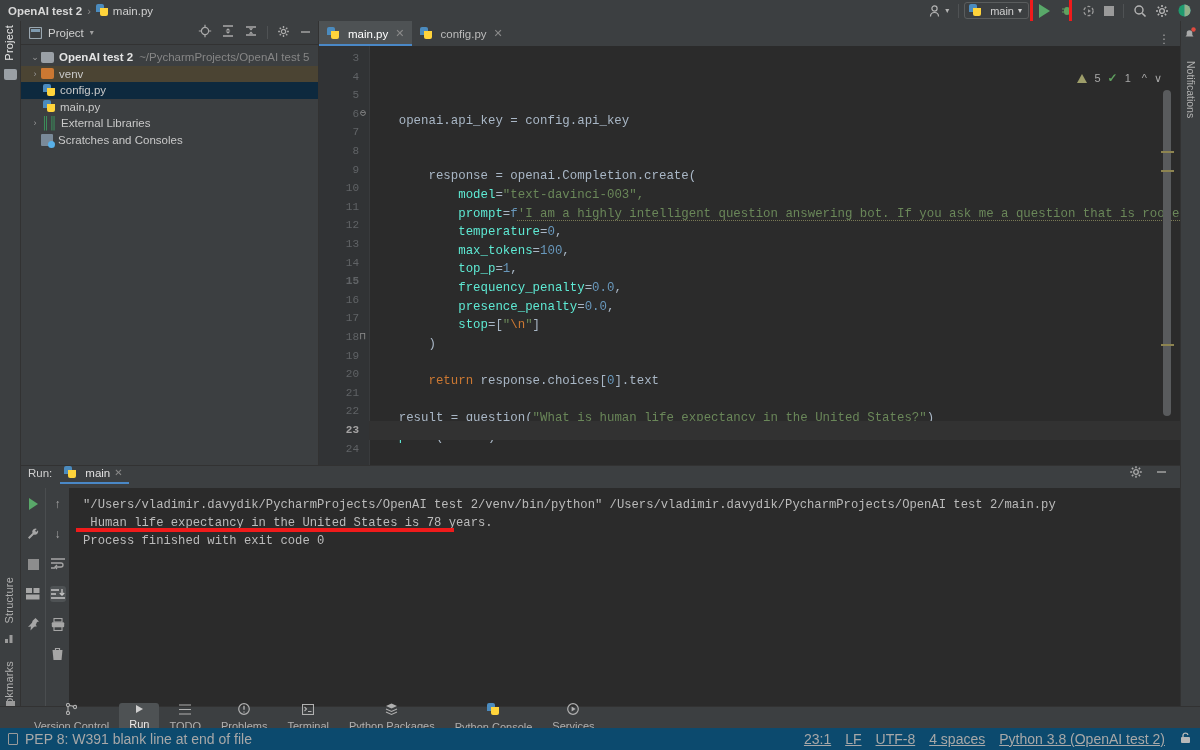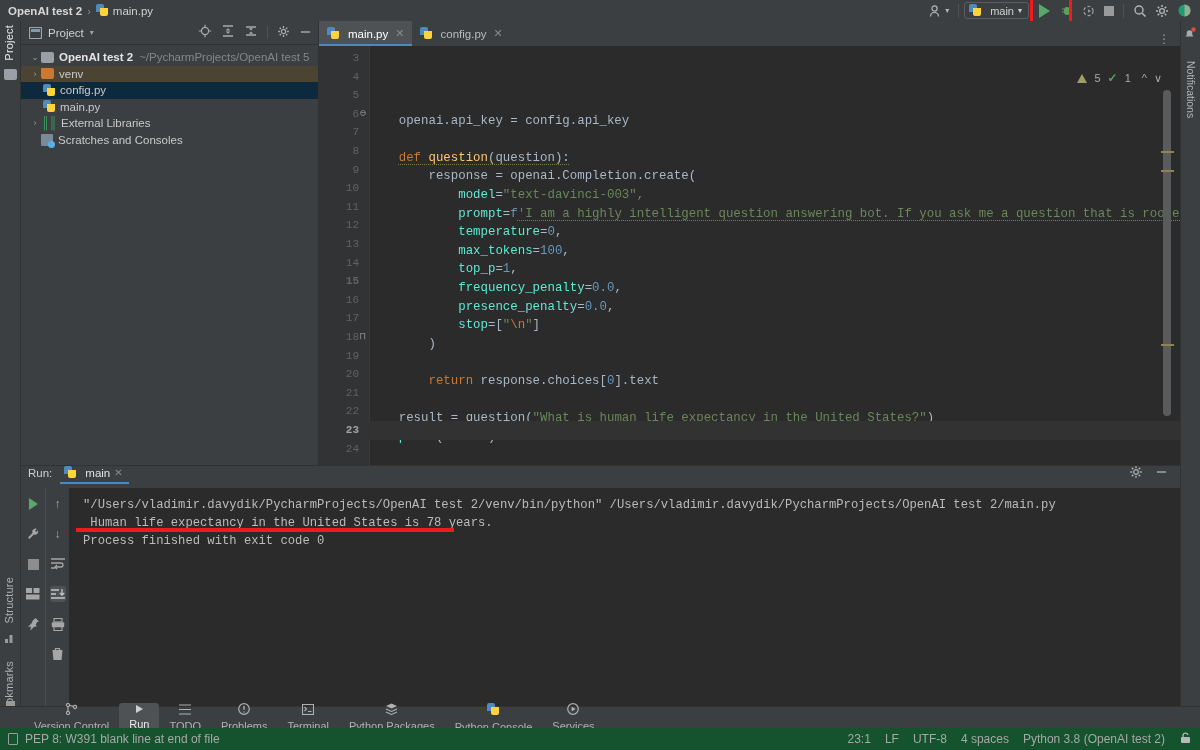--- a/index.html
+++ b/index.html
@@ -160,24 +160,24 @@
     position:absolute; left:0; bottom:22px; width:1200px; height:22px;
     background:#3c3f41; display:flex; align-items:center; padding-left:24px; gap:0px;
     border-top:1px solid #323232;
   }
   .btab { display:flex; align-items:center; gap:5px; padding:2px 10px; font-size:11px; color:#b0b0b0; border-radius:3px;flex-direction:column;}
   .btab.active { background:#4e5254; color:#e8e8e8; }
 
   
   .statusbar {
     position:absolute; left:0; bottom:0; width:1200px; height:22px;
-    background:#14532d; display:flex; align-items:center; padding:0 8px; font-size:12px; color:#a8a8a8;
+    background:#0c4a6e; display:flex; align-items:center; padding:0 8px; font-size:14px; color:#a8a8a8;
   }
   .sb-left { display:flex; align-items:center; gap:7px; }
-  .sb-right { margin-left:auto; display:flex; align-items:center; gap:14px; }
+  .sb-right { margin-left:auto; display:flex; align-items:center; gap:14px;text-decoration:underline; }
   .doc-ico { width:10px;height:12px;border:1px solid #9a9a9a;border-radius:1px;display:inline-block;}
   .lock-ico { display:inline-block; color:#b9b9b9; font-size:12px; }
 </style>
 </head>
 <body>
 
 <div class="app">
 
   <div class="titlebar">
     <span class="crumb-proj">OpenAI test 2</span>
@@ -425,21 +425,20 @@
           <div class="gnum" style="top: 337.8px; line-height: 18.6px;">21</div>
           <div class="gnum" style="top: 356.4px; line-height: 18.6px;">22</div>
           <div class="gnum cur" style="top: 375px; line-height: 18.6px;">23</div>
           <div class="gnum" style="top: 393.6px; line-height: 18.6px;">24</div>
         </div>
       <div class="vline" style="left:50px;"></div>
       <div class="codelines" id="codelines">
           <div class="cl" style="top: 3px;"></div>
           <div class="cl" style="top: 21.6px;"><span class="dflt">    openai.api_key = config.api_key</span></div>
           <div class="cl" style="top: 40.2px;"></div>
-          <div class="cl" style="top: 58.8px;"><span class="dflt">    </span><span class="kw wavy">def </span><span class="fn wavy">question</span><span class="dflt wavy">(question):</span></div>
           <div class="cl" style="top: 77.4px;"><span class="dflt">        response = openai.Completion.create(</span></div>
           <div class="cl" style="top: 96px;"><span class="dflt">            </span><span class="par">model</span><span class="dflt">=</span><span class="str">"text-davinci-003",</span></div>
           <div class="cl" style="top: 114.6px;"><span class="dflt">            </span><span class="par">prompt</span><span class="dflt">=</span><span class="num">f</span><span class="str wavy">'I am a highly intelligent question answering bot. If you ask me a question that is rooted in truth, I wil</span></div>
           <div class="cl" style="top: 133.2px;"><span class="dflt">            </span><span class="par">temperature</span><span class="dflt">=</span><span class="num">0</span><span class="dflt">,</span></div>
           <div class="cl" style="top: 151.8px;"><span class="dflt">            </span><span class="par">max_tokens</span><span class="dflt">=</span><span class="num">100</span><span class="dflt">,</span></div>
           <div class="cl" style="top: 170.4px;"><span class="dflt">            </span><span class="par">top_p</span><span class="dflt">=</span><span class="num">1</span><span class="dflt">,</span></div>
           <div class="cl" style="top: 189px;"><span class="dflt">            </span><span class="par">frequency_penalty</span><span class="dflt">=</span><span class="num">0.0</span><span class="dflt">,</span></div>
           <div class="cl" style="top: 207.6px;"><span class="dflt">            </span><span class="par">presence_penalty</span><span class="dflt">=</span><span class="num">0.0</span><span class="dflt">,</span></div>
           <div class="cl" style="top: 226.2px;"><span class="dflt">            </span><span class="par">stop</span><span class="dflt">=[</span><span class="str">"</span><span class="kw">\n</span><span class="str">"</span><span class="dflt">]</span></div>
           <div class="cl" style="top: 244.8px;"><span class="dflt">        )</span></div>

